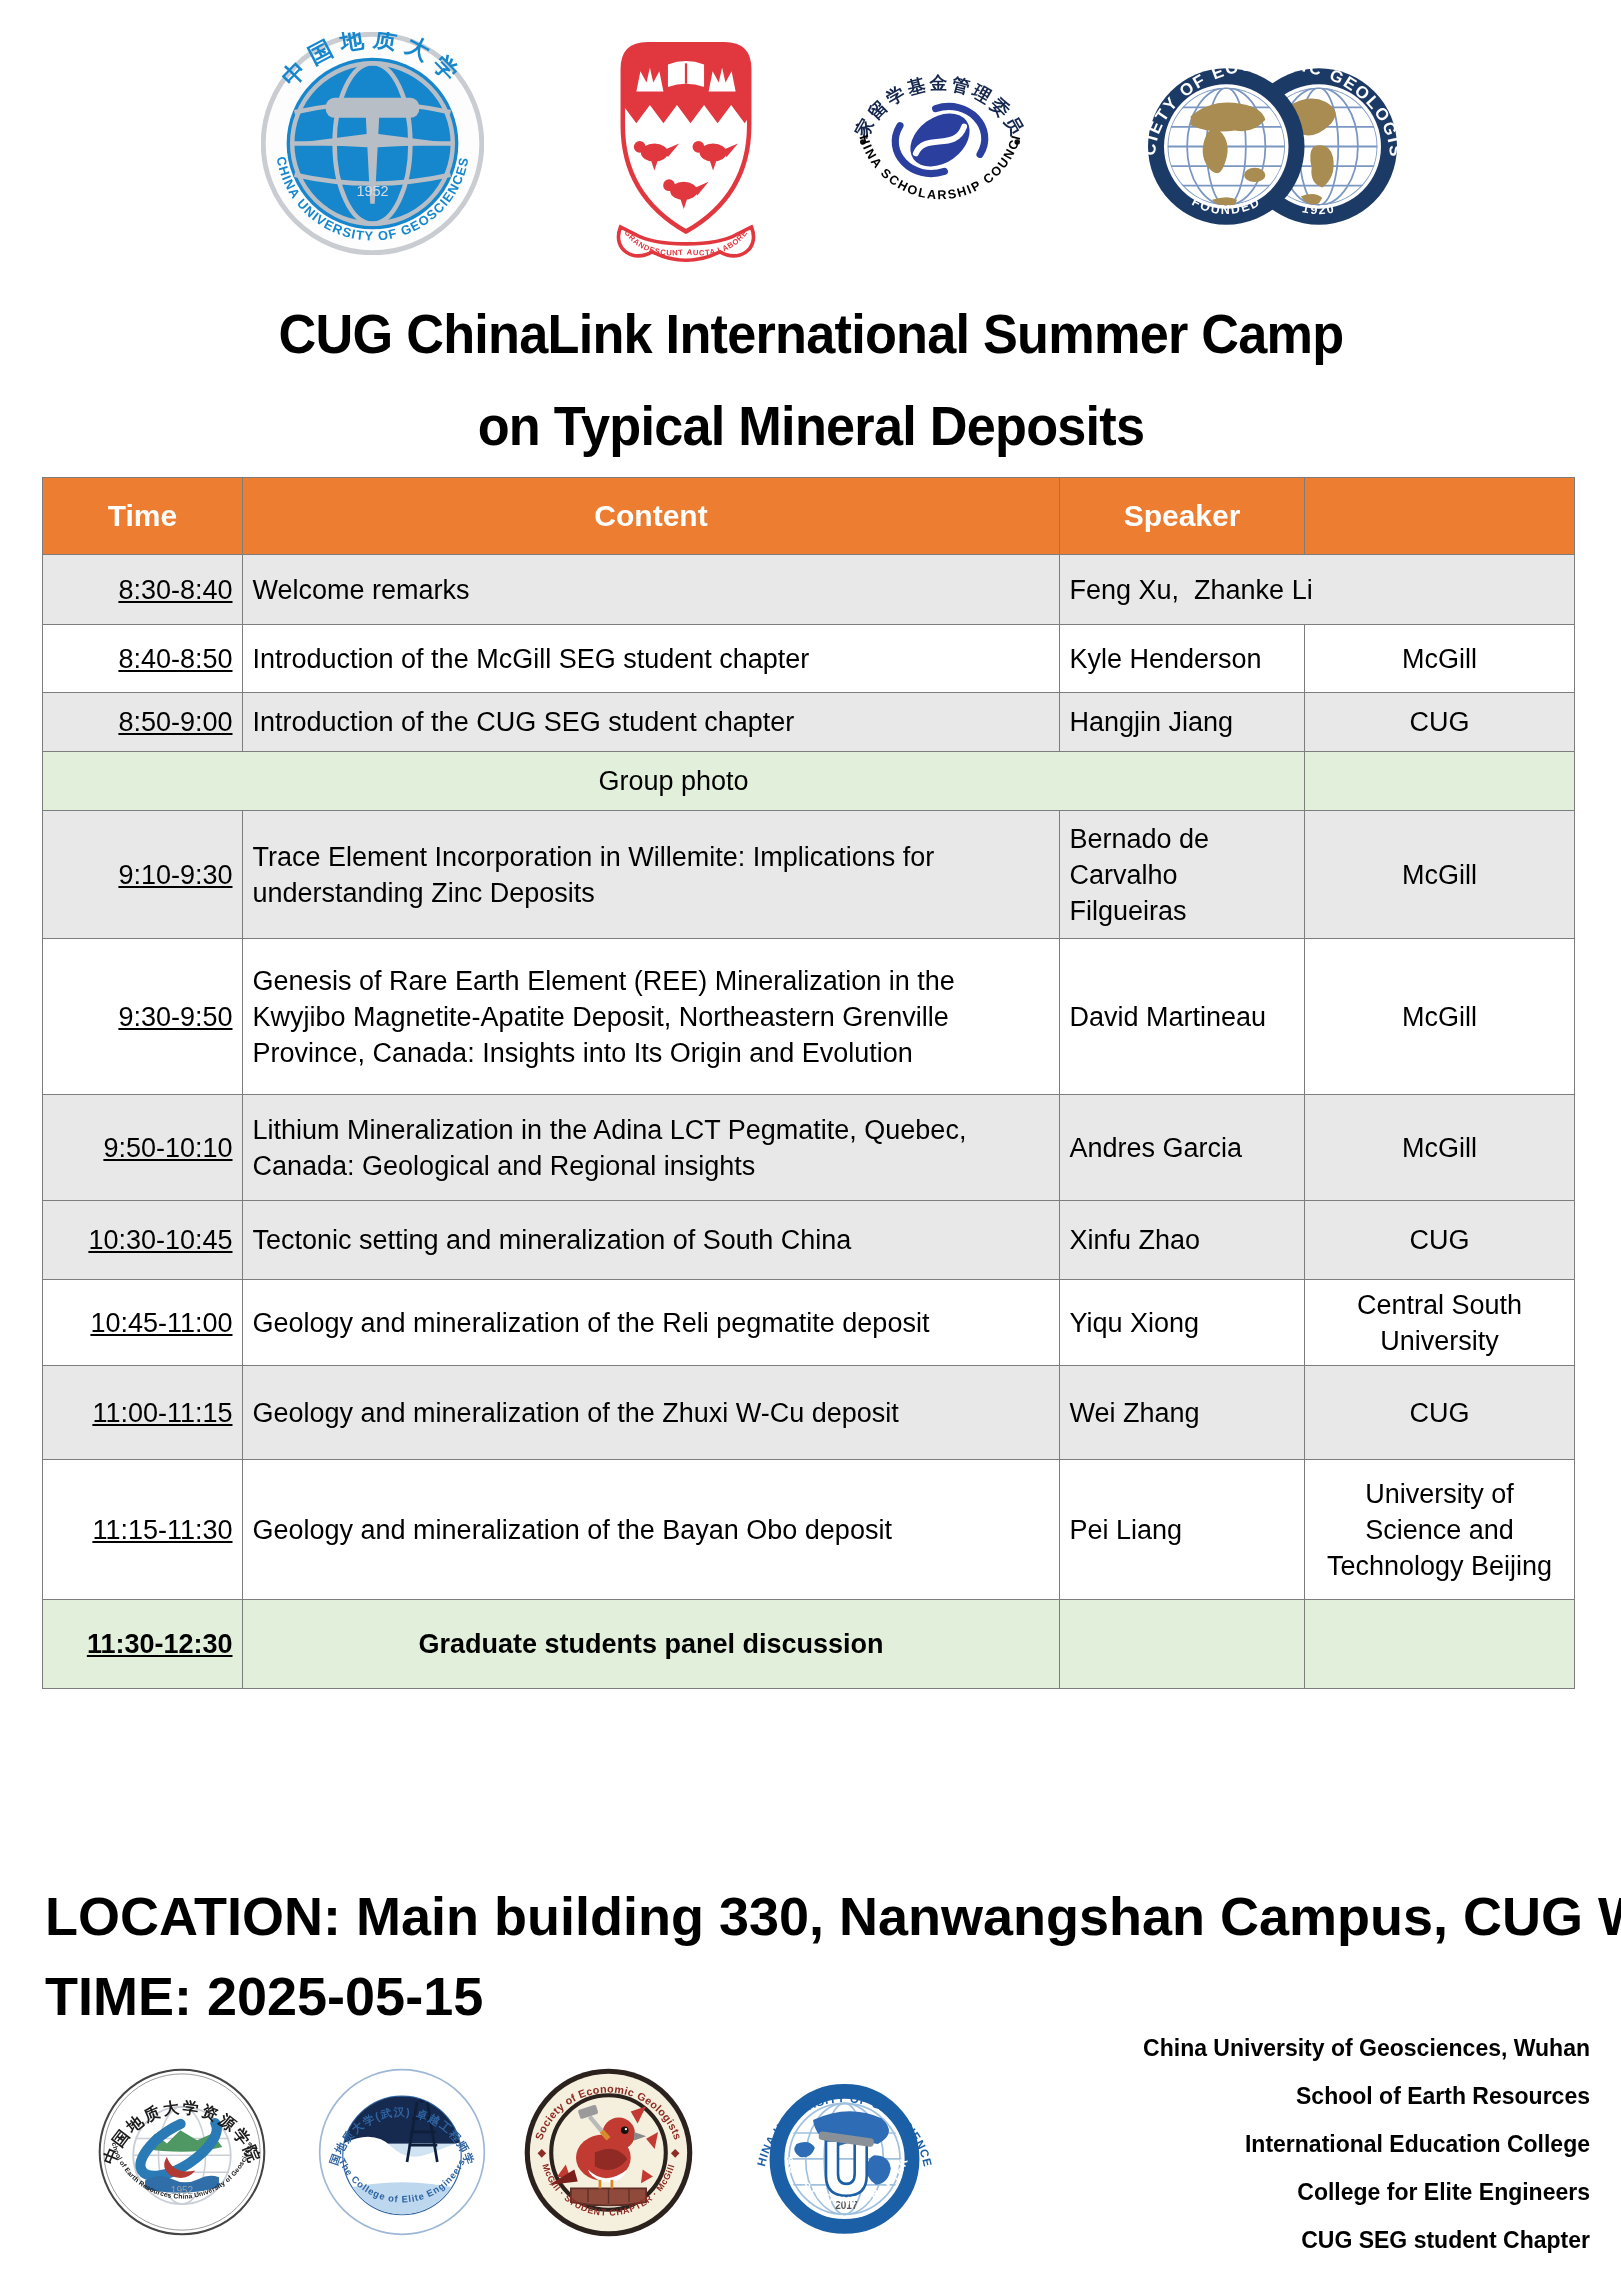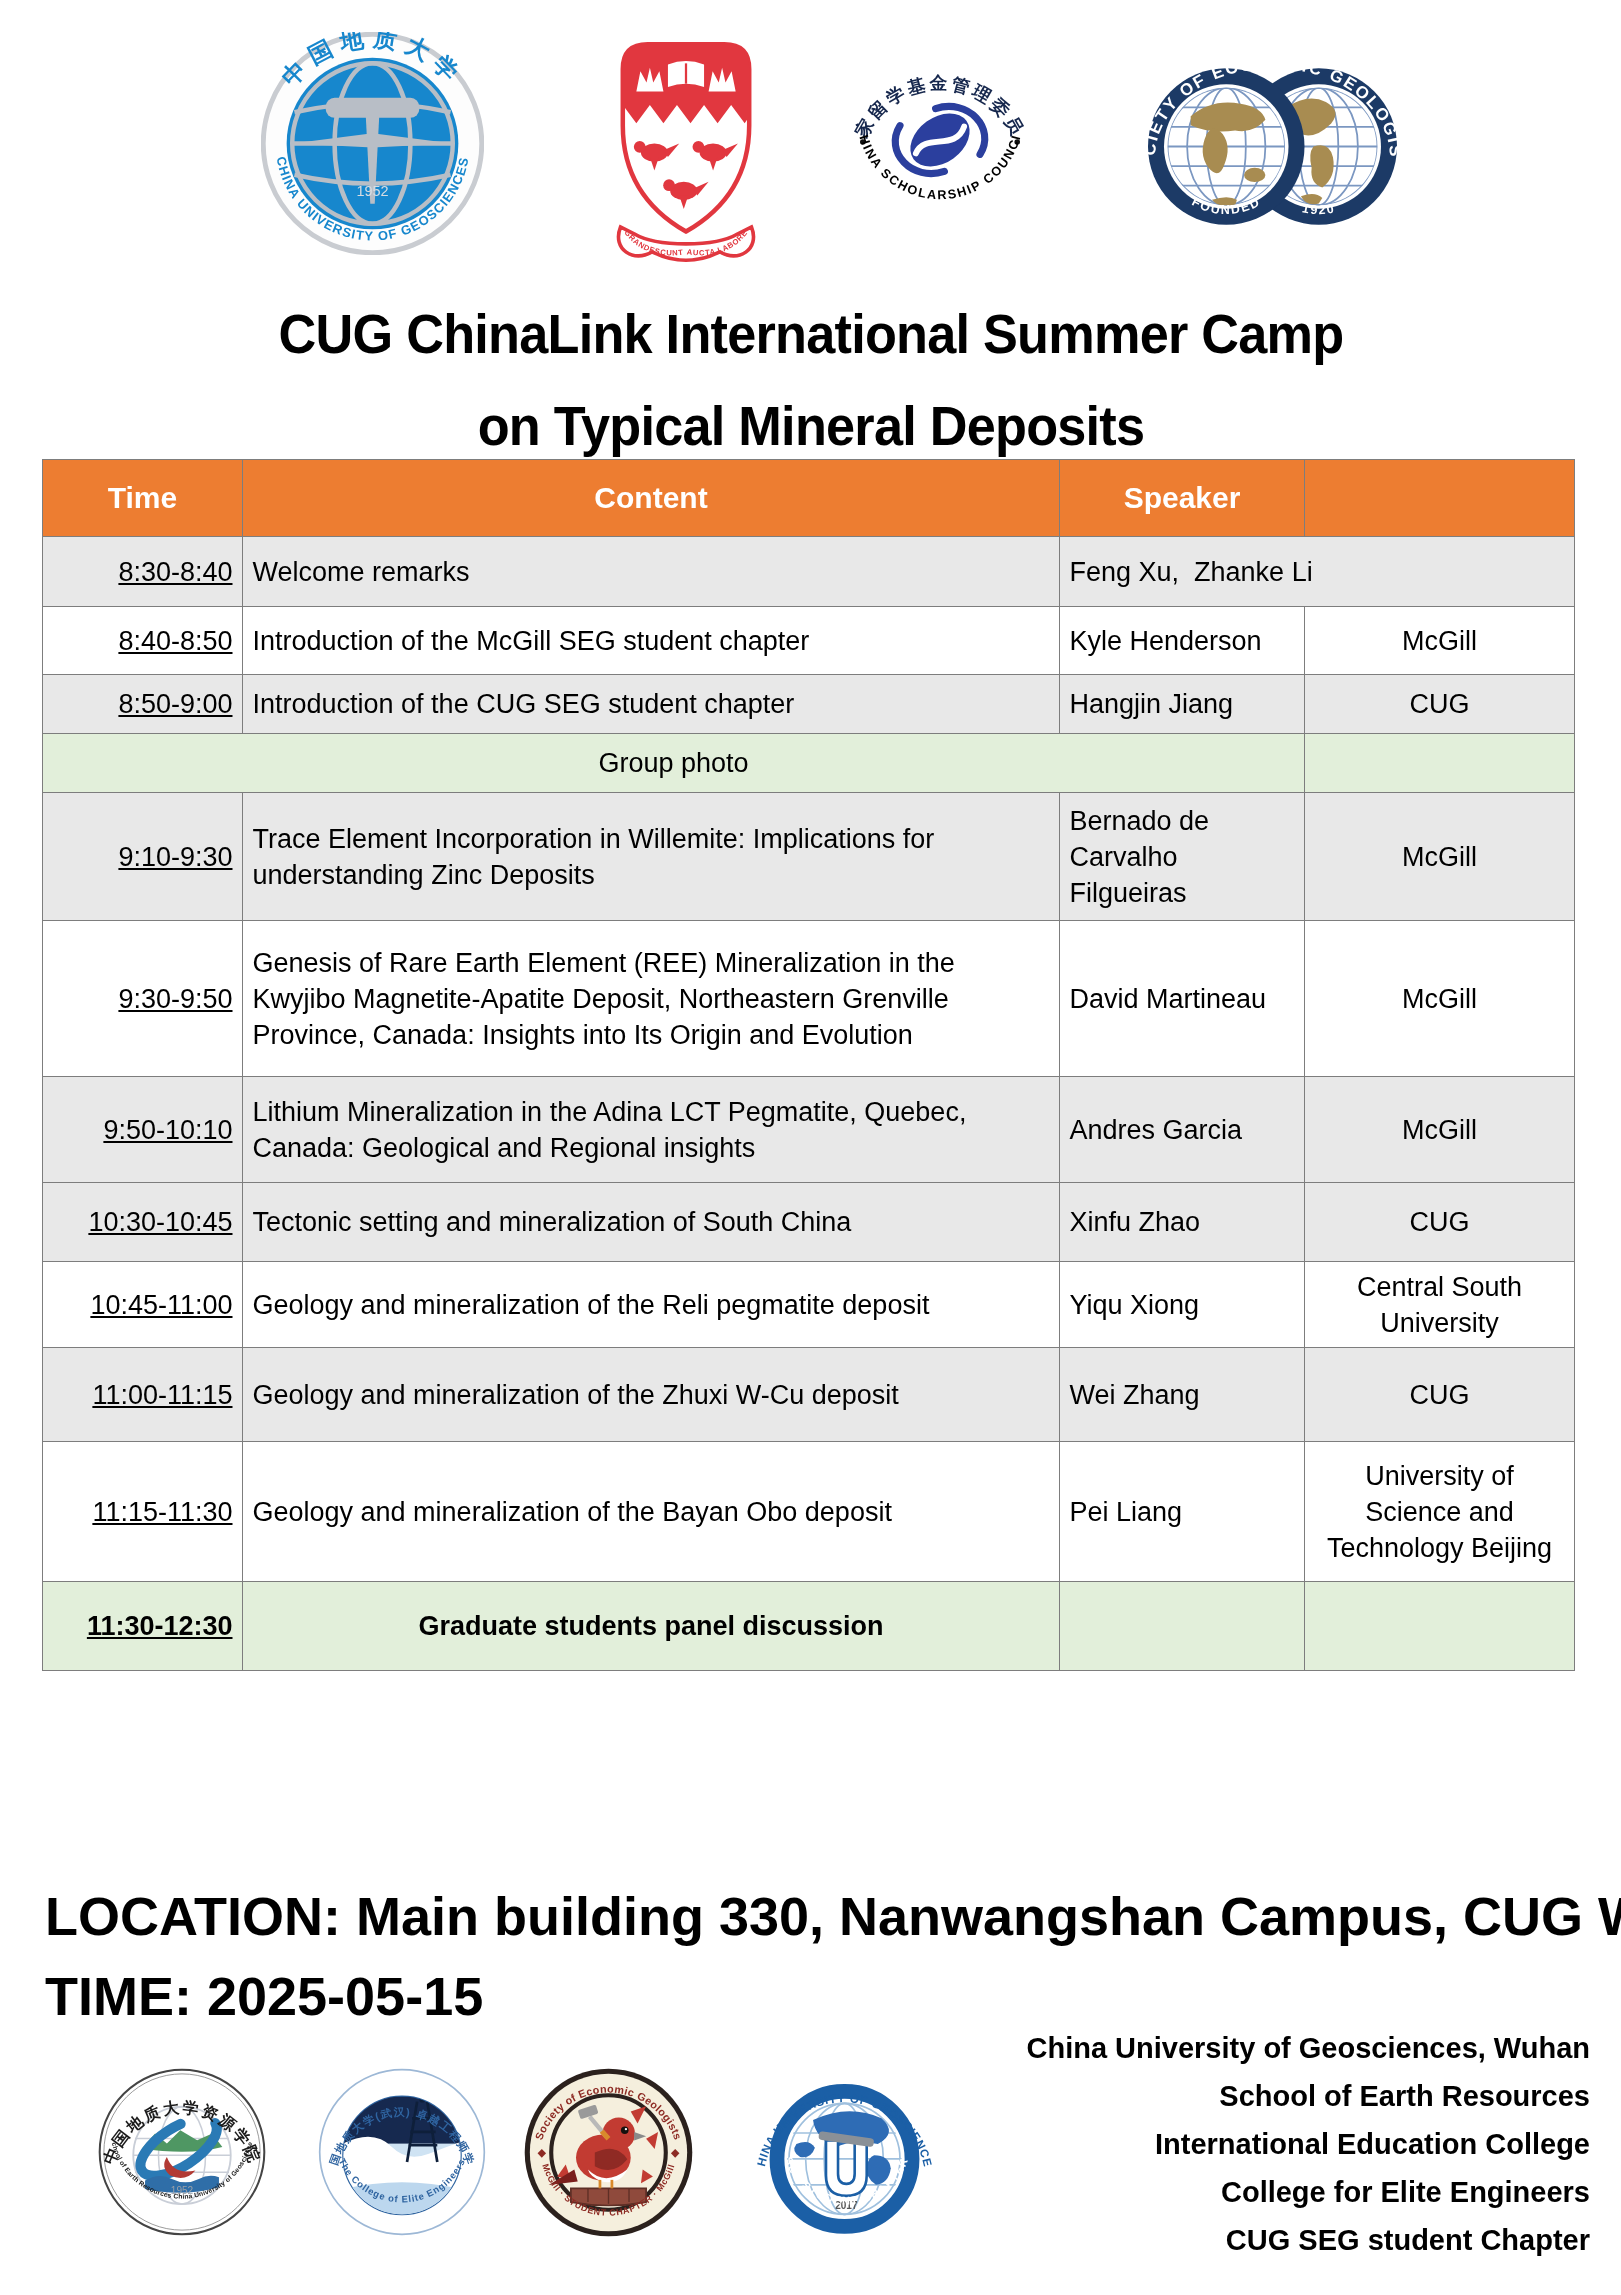--- a/index.html
+++ b/index.html
@@ -14,21 +14,21 @@
   .logo-seg{left:1148px;top:54px;width:249px;height:185px;}
 
   
   .title-line{position:absolute;left:0;width:1622px;text-align:center;
               font-weight:bold;font-size:55px;letter-spacing:-0.8px;
               transform:scaleX(0.95);transform-origin:50% 50%;white-space:nowrap;}
   .title-1{top:302px;}
   .title-2{top:394px;}
 
   
-  table.schedule{position:absolute;left:42px;top:459px;width:1532px;
+  table.schedule{position:absolute;left:42px;top:477px;width:1532px;
                  border-collapse:collapse;table-layout:fixed;font-size:27px;line-height:36px;}
   table.schedule td,table.schedule th{border:1.6px solid #7d7d7d;vertical-align:middle;
                  padding:3.2px 9.5px;overflow:hidden;}
   table.schedule th{background:#ED7D31;color:#ffffff;font-size:30px;font-weight:bold;
                  text-align:center;height:70px;}
   td.c-time{text-align:right;text-decoration:underline;}
   td.c-content{text-align:left;padding:3.2px 11px;}
   td.c-speaker{text-align:left;}
   td.c-affil{text-align:center;}
   tr.bg-gray td{background:#E8E8E8;}
@@ -39,21 +39,21 @@
   tr.h97 {height:70px;}  tr.h94 {height:68px;}  tr.h95 {height:59px;margin-left:17px;}
   tr.h170{height:128px;} tr.h205{height:156px;} tr.h142{height:106px;}
   tr.h118{height:87px;} tr.h108{height:79px;} tr.h117{height:86px;}
   tr.h127{height:94px;border-radius:26px;} tr.h185{height:140px;} tr.h120{height:89px;}
 
   
   .loc-line{position:absolute;left:45px;font-weight:bold;font-size:54px;white-space:nowrap;}
   .loc-location{top:1885px;}
   .loc-time{top:1965px;}
   .organizers{position:absolute;right:32px;top:2024px;text-align:right;
-              font-weight:bold;font-size:29px;line-height:48px;}
+              font-weight:bold;font-size:23px;line-height:48px;}
 
   
   .logo-earth{left:98px;top:2068px;width:168px;height:168px;}
   .logo-elite{left:318px;top:2068px;width:168px;height:168px;}
   .logo-segmcgill{left:523px;top:2067px;width:171px;height:171px;}
   .logo-cugseg{left:752px;top:2059px;width:185px;height:185px;}
 
   svg text{font-family:"Liberation Sans",sans-serif;}
 </style>
 </head>

